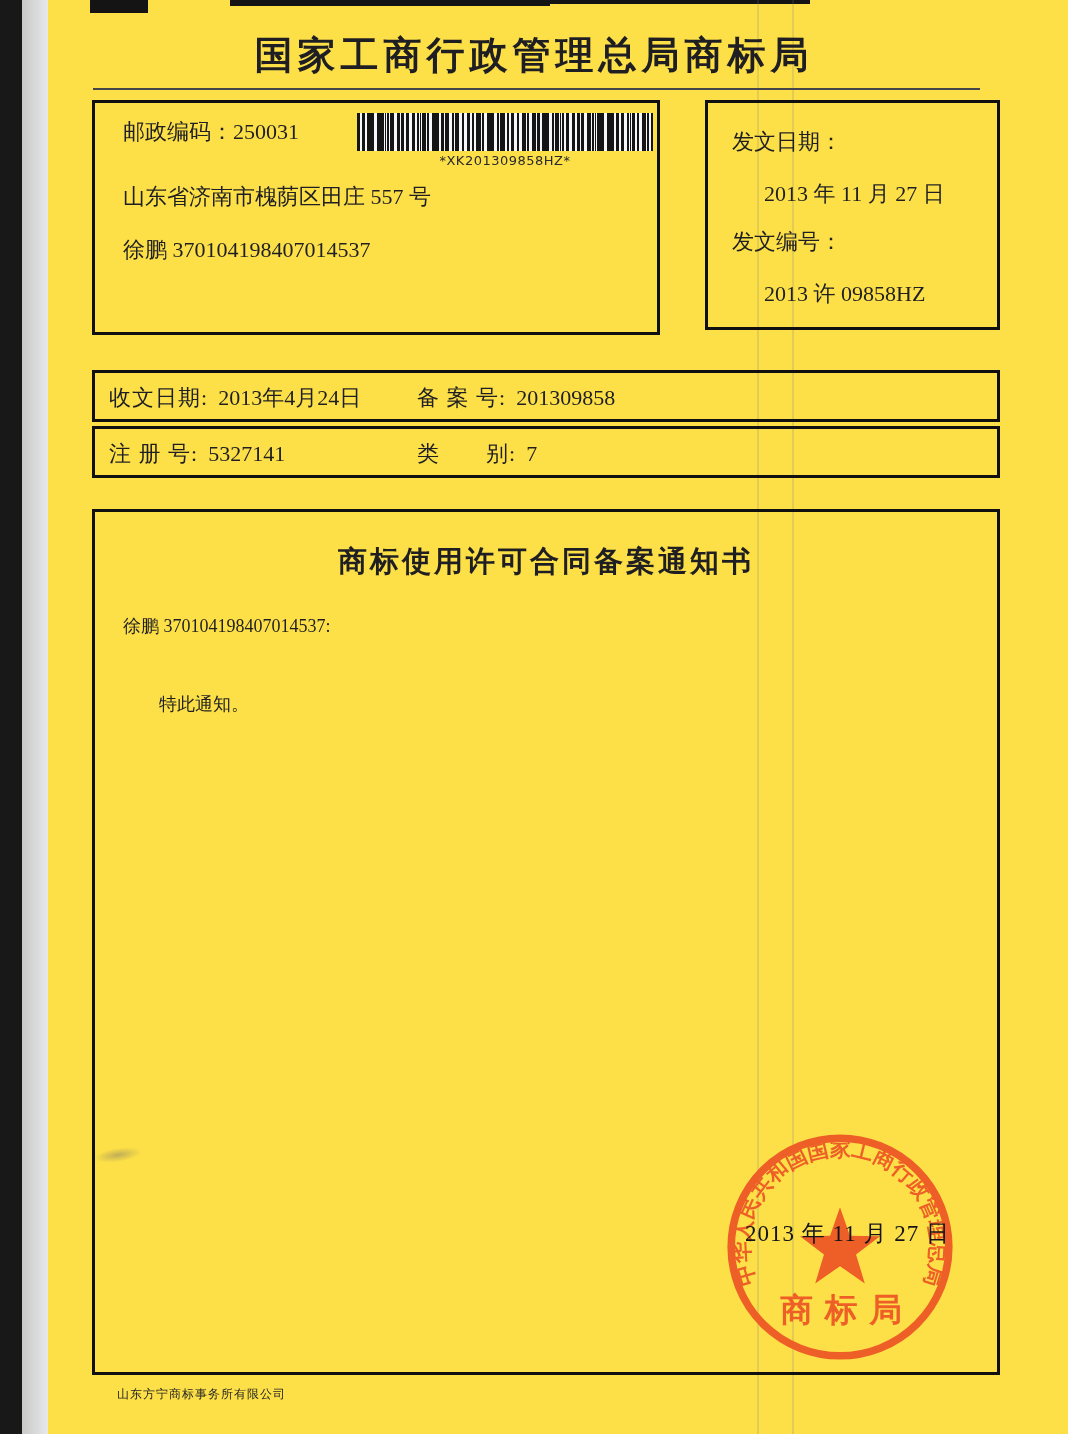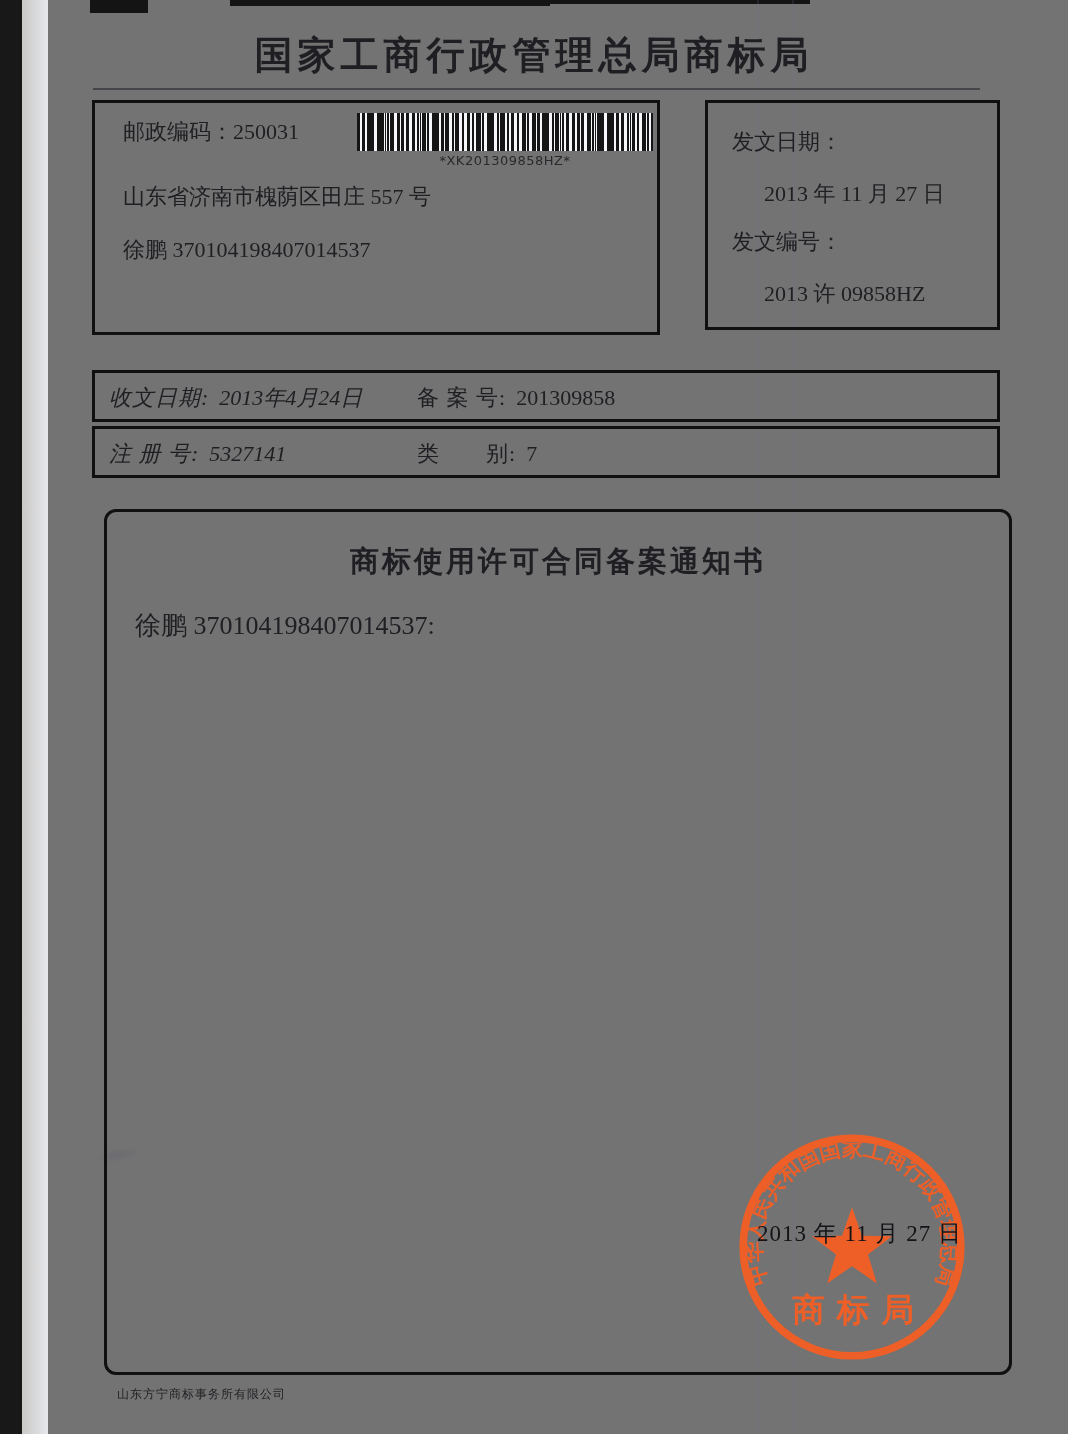--- a/index.html
+++ b/index.html
@@ -1,17 +1,17 @@
 <!DOCTYPE html>
 <html><head>
 <meta charset="utf-8">
 <style>
   html,body{margin:0;padding:0;background:#111;}
   .page{
-    position:relative;width:1068px;height:1434px;background:#737373;
+    position:relative;width:1068px;height:1434px;background:#fde047;
     overflow:hidden;font-family:"Liberation Serif","DejaVu Serif",serif;color:#1f1f23;
   }
   
   .edge-black{position:absolute;left:0;top:0;width:22px;height:100%;background:#181818;}
   .edge-gray{position:absolute;left:22px;top:0;width:26px;height:100%;
     background:linear-gradient(90deg,#c9c9c6,#e7e8ec);}
   .topmark{position:absolute;background:#141414;}
   .tm1{left:90px;top:0;width:58px;height:13px;}
   .tm2{left:230px;top:0;width:320px;height:6px;}
   .tm3{left:540px;top:0;width:270px;height:4px;}
@@ -38,28 +38,28 @@
       repeating-linear-gradient(90deg,#151515 0 3px,transparent 3px 11px);
     background-color:#f6f7fa;}
   .barcode-label{position:absolute;left:262px;top:50px;width:296px;text-align:center;
     font-family:"DejaVu Sans",sans-serif;font-size:13px;letter-spacing:.5px;color:#2a2a2e;}
   .disp-line{position:absolute;left:24px;font-size:22px;white-space:nowrap;}
   .d1{top:24px;} .d2{top:76px;left:56px;} .d3{top:124px;} .d4{top:176px;left:56px;}
   
   .record-row{left:92px;width:902px;height:46px;font-size:22px;}
   .r1{top:370px;} .r2{top:426px;}
   .field{position:absolute;top:10px;white-space:nowrap;}
-  .f1{left:14px;font-style:italic;} .f2{left:322px;}
+  .f1{left:14px;} .f2{left:322px;}
   .field .lbl{letter-spacing:1px;}
   .field .val{margin-left:10px;}
   
-  .notice-box{left:104px;top:509px;width:902px;height:860px;border-radius:12px;}
+  .notice-box{left:92px;top:509px;width:902px;height:860px;}
   .notice-title{position:absolute;left:0;top:30px;width:100%;text-align:center;margin:0;
     font-size:29px;font-weight:700;letter-spacing:3px;}
-  .notice-body{position:absolute;left:28px;top:95px;width:844px;font-size:26px;line-height:38px;}
+  .notice-body{position:absolute;left:28px;top:95px;width:844px;font-size:18px;line-height:38px;}
   .notice-body p{margin:0;text-align:justify;}
   .notice-body p.indent{text-indent:2em;}
   .notice-body p.para3{margin-top:40px;}
   
   .stamp{position:absolute;left:628px;top:618px;width:234px;height:234px;}
   .stamp svg{width:100%;height:100%;}
   .stamp-date{position:absolute;left:650px;top:706px;font-size:23px;letter-spacing:1px;
     color:#141418;white-space:nowrap;}
   
   .footer{position:absolute;left:117px;top:1386px;font-size:12px;letter-spacing:1px;}
@@ -112,20 +112,21 @@
     </div>
     <div class="field f2">
       <span class="lbl">类　　别:</span><span class="val">7</span>
     </div>
   </div>
 
   <div class="bx notice-box">
     <h2 class="notice-title">商标使用许可合同备案通知书</h2>
     <div class="notice-body">
       <p class="salutation">徐鹏 370104198407014537:</p>
+      <p class="indent para3">特此通知。</p>
     </div>
 
     <div class="stamp">
       <svg viewBox="0 0 200 200">
         <circle cx="100" cy="100" r="93" fill="none" stroke-width="6.5" stroke="#ee5f28"></circle>
         <path id="sealArc" d="M 28.2 130.5 A 78 78 0 1 1 171.8 130.5" fill="none"></path>
         <text font-size="19" font-weight="bold" fill="#ee5f28">
           <textPath href="#sealArc" startOffset="0" textLength="308" lengthAdjust="spacingAndGlyphs">中华人民共和国国家工商行政管理总局</textPath>
         </text>
         <polygon points="100,66 108.5,90.4 134.2,90.9 113.7,106.4 121.2,131.1 100,116.4 78.8,131.1 86.3,106.4 65.8,90.9 91.5,90.4" fill="#ee5f28"></polygon>

